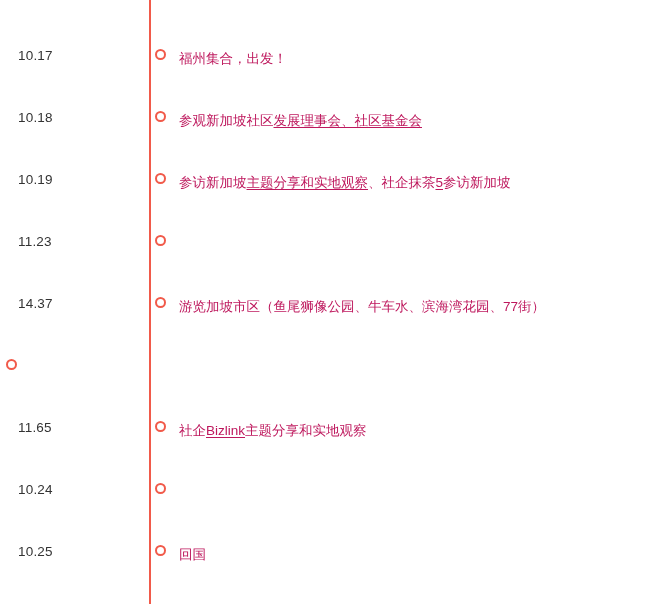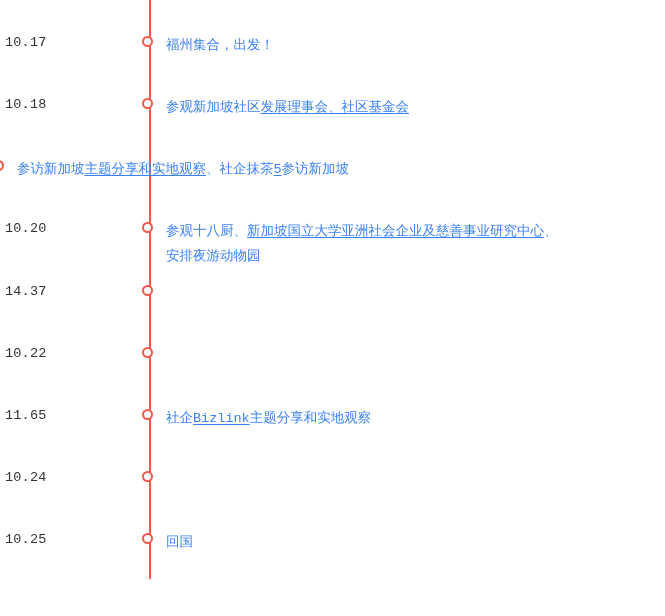--- a/index.html
+++ b/index.html
@@ -10,22 +10,21 @@
   body {
     width: 665px;
     height: 616px;
     font-family: "Liberation Sans", "DejaVu Sans", sans-serif;
     color: #333333;
     overflow: hidden;
   }
   #timeline {
     position: relative;
     width: 571px;
-    padding: 0;
-    font-family: Liberation Mono, monospace;
+    padding: 13px;
   }
   
   #timeline-axis {
     position: absolute;
     left: 149px;
     top: 0;
     bottom: 0;
     width: 2px;
     background: #f15a4a;
   }
@@ -62,21 +61,21 @@
     background: #ffffff;
     box-sizing: border-box;
   }
   .tl-content {
     flex: 1 1 auto;
     padding-left: 17px;
     padding-top: 13px;
     padding-right: 8px;
     font-size: 13.5px;
     line-height: 25px;
-    color: #3b82f6;
+    color: #be185d;
     word-break: break-word;
   }
   .tl-content .seg-u {
     text-decoration: underline;
     text-underline-offset: 2px;
   }
   .spacer-top { height: 20px; }
 </style>
 </head>
 <body>
@@ -93,40 +92,40 @@
         <div class="tl-content"><span>福州集合，出发！</span></div>
       </div>
       <div class="tl-row">
         <div class="tl-date">10.18</div>
         <div class="tl-marker">
           <span class="tl-dot"></span>
         </div>
         <div class="tl-content"><span>参观新加坡社区</span><span class="seg-u">发展理事会、社区基金会</span></div>
       </div>
       <div class="tl-row">
+        <div class="tl-date">10.19</div>
         <div class="tl-marker">
           <span class="tl-dot"></span>
         </div>
         <div class="tl-content"><span>参访新加坡</span><span class="seg-u">主题分享和实地观察</span><span>、社企抹茶</span><span class="seg-u">5</span><span>参访新加坡</span></div>
       </div>
       <div class="tl-row">
-        <div class="tl-date">10.20</div>
+        <div class="tl-date">11.23</div>
         <div class="tl-marker">
           <span class="tl-dot"></span>
         </div>
-        <div class="tl-content"><span>参观十八厨、</span><span class="seg-u">新加坡国立大学亚洲社会企业及慈善事业研究中心</span><span>、安排夜游动物园</span></div>
       </div>
       <div class="tl-row">
         <div class="tl-date">14.37</div>
         <div class="tl-marker">
           <span class="tl-dot"></span>
         </div>
+        <div class="tl-content"><span>游览加坡市区（鱼尾狮像公园、牛车水、滨海湾花园、77街）</span></div>
       </div>
       <div class="tl-row">
-        <div class="tl-date">10.22</div>
         <div class="tl-marker">
           <span class="tl-dot"></span>
         </div>
       </div>
       <div class="tl-row">
         <div class="tl-date">11.65</div>
         <div class="tl-marker">
           <span class="tl-dot"></span>
         </div>
         <div class="tl-content"><span>社企</span><span class="seg-u">Bizlink</span><span>主题分享和实地观察</span></div>

